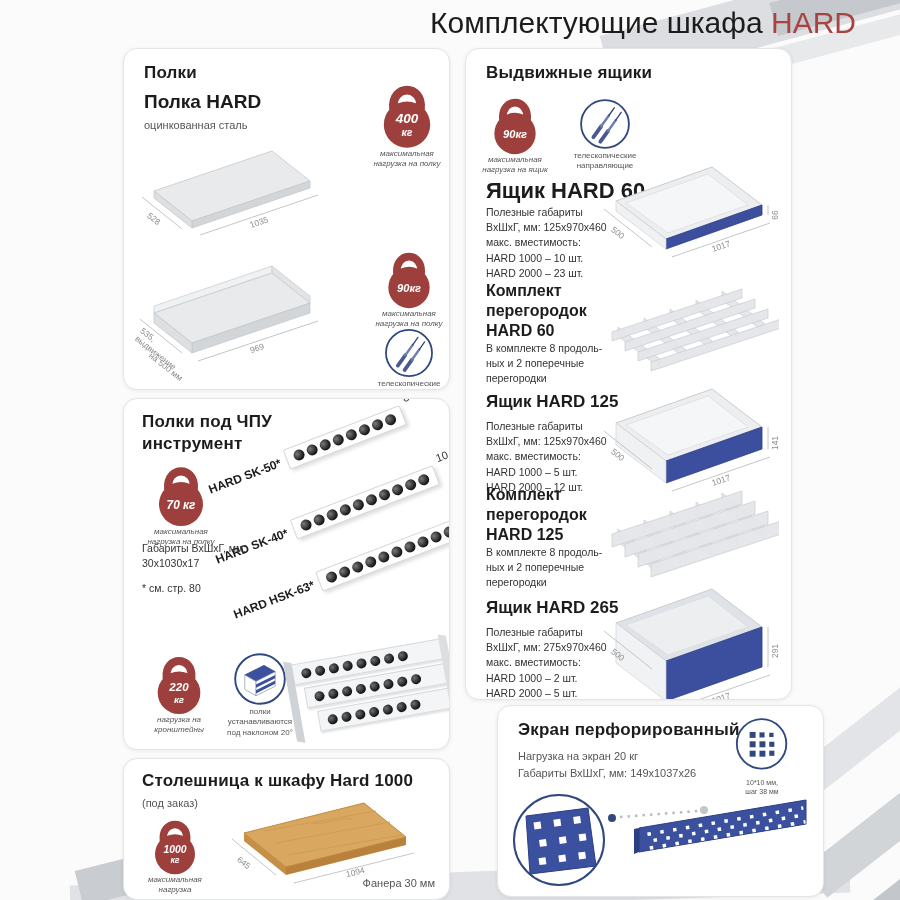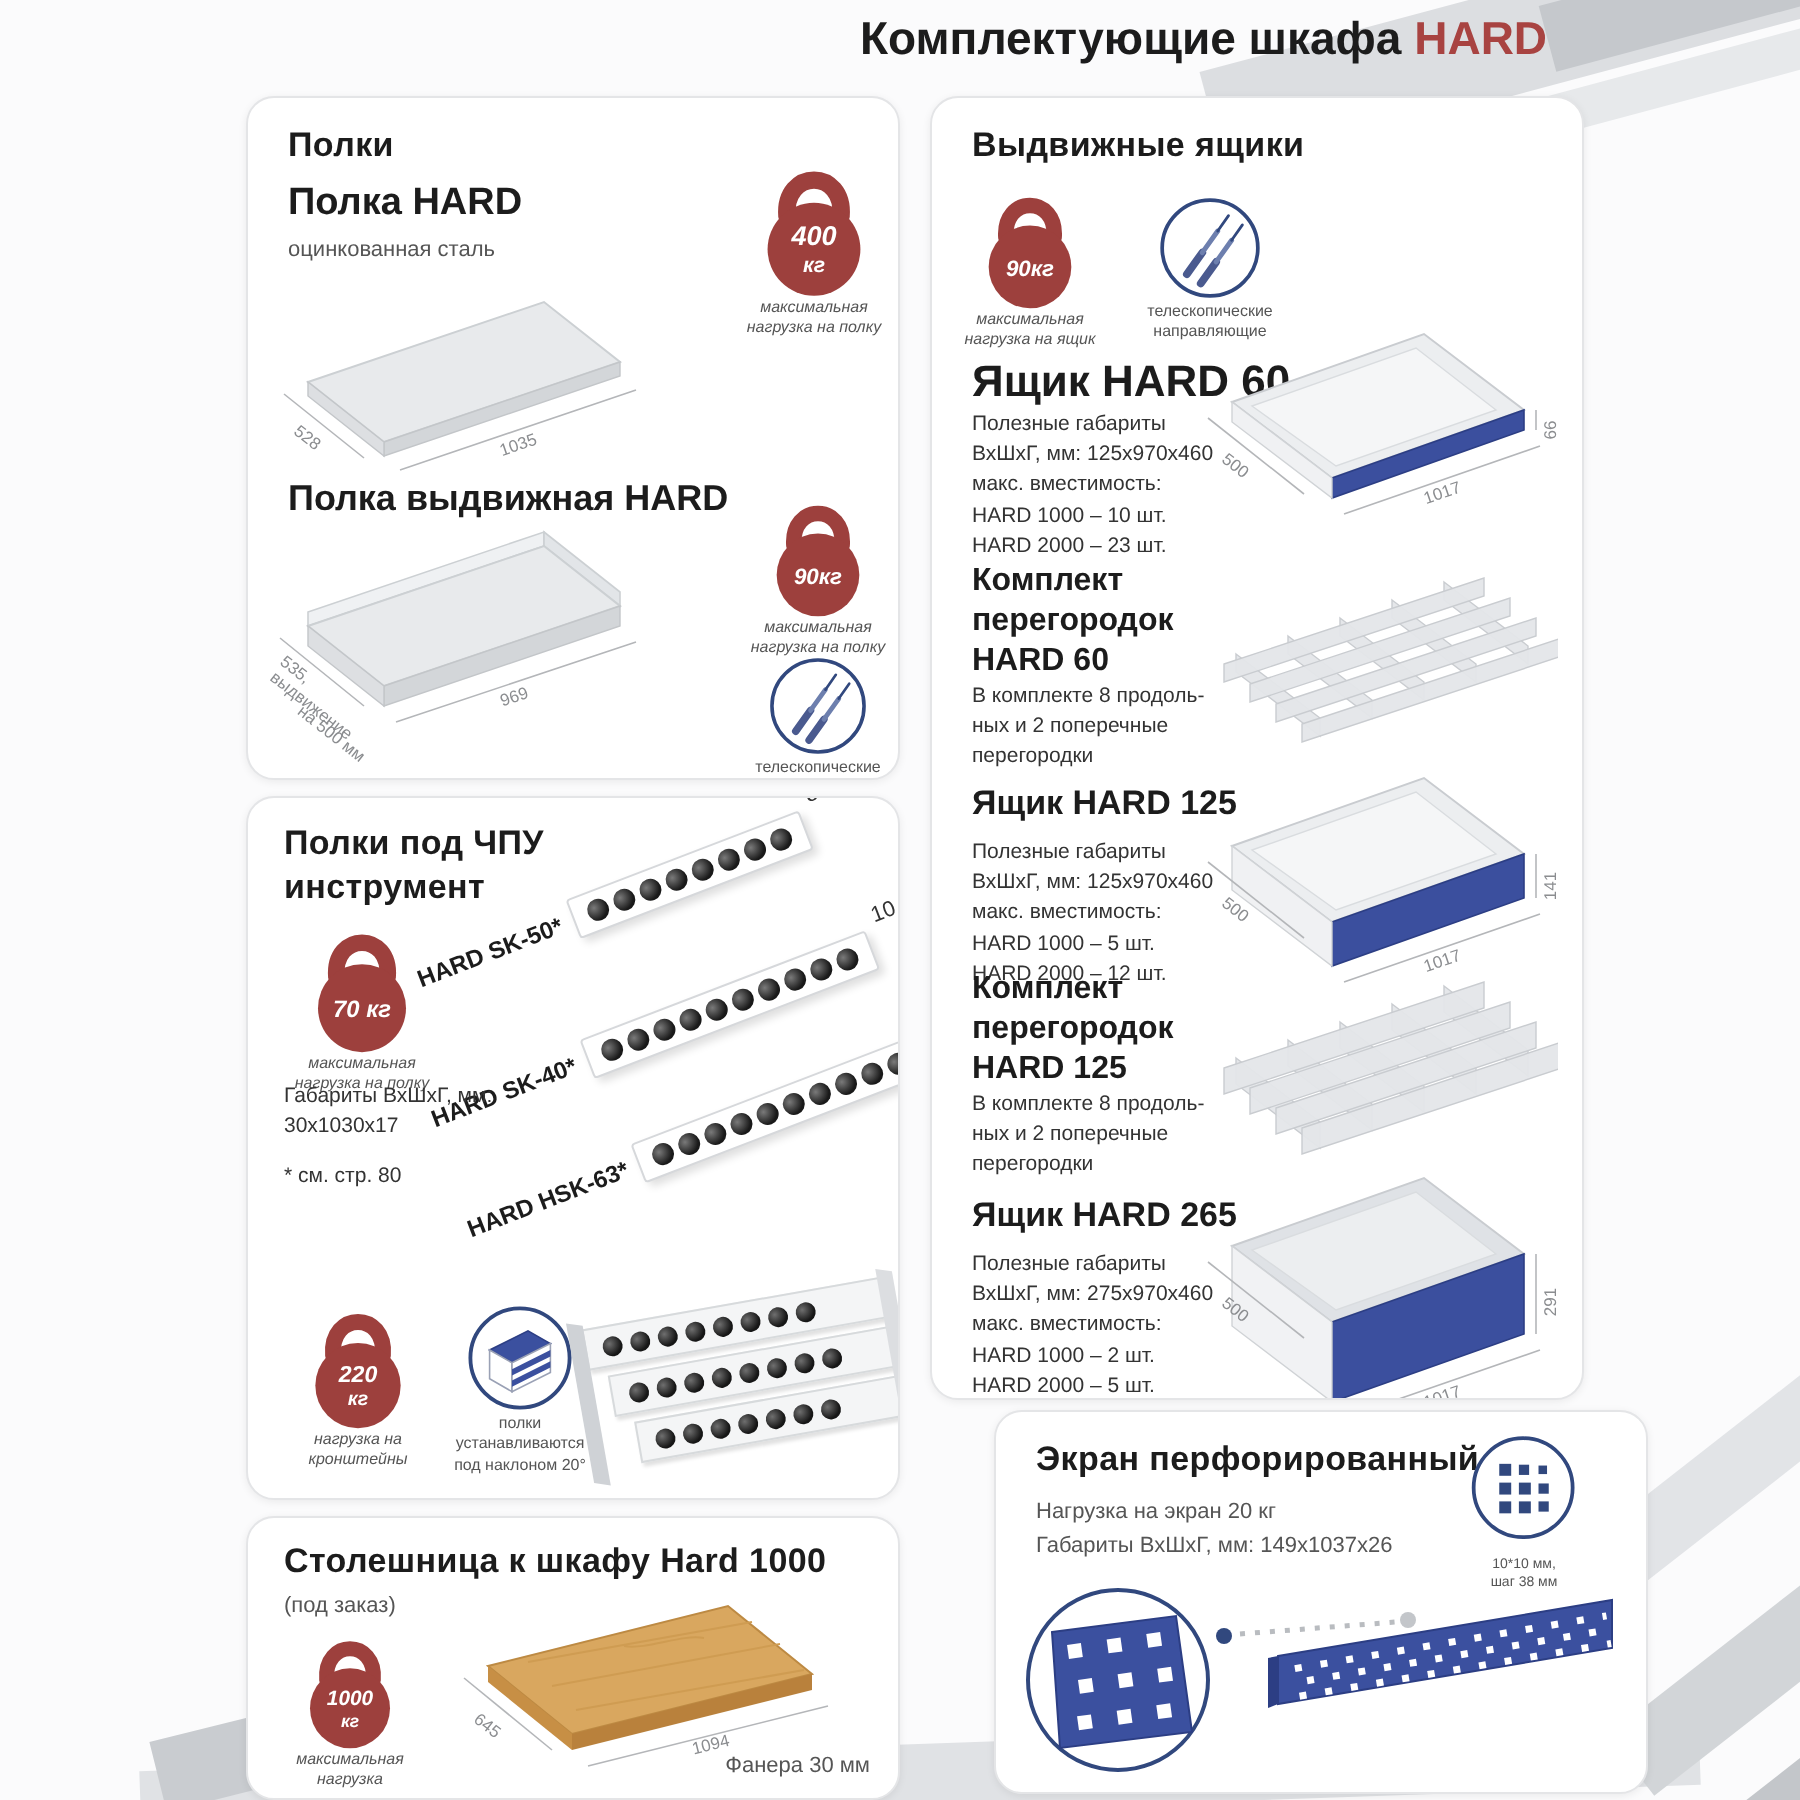--- a/index.html
+++ b/index.html
@@ -31,21 +31,21 @@
   .br-diagram{position:absolute;width:152px;transform:rotate(-10deg);}
   .br-diagram::before{content:"";position:absolute;left:-7px;top:-3px;bottom:-3px;width:8px;
                       background:#cfd2d6;transform:skewY(18deg);}
   .br-diagram::after{content:"";position:absolute;right:-6px;top:-3px;bottom:-3px;width:8px;
                      background:#dcdee1;transform:skewY(18deg);}
   .br-strip{background:#f4f5f6;border:1px solid #d7dadc;height:19px;display:flex;align-items:center;
             gap:4px;padding:0 8px;margin-bottom:4px;box-shadow:1px 2px 2px rgba(0,0,0,.12);}
   .br-strip.o1{margin-left:9px;} .br-strip.o2{margin-left:18px;}
   .br-hole{width:10px;height:10px;border-radius:50%;
            background:radial-gradient(circle at 35% 35%, #6f6f6f 0%, #161616 65%);}
-  .titleline{font-size:23px;font-weight:bold;}
+  .titleline{font-size:30px;font-weight:normal;}
 </style>
 </head>
 <body>
 
 <div class="ribbon" style="left:600px;top:-14px;width:380px;height:52px;background:#dcdee1;transform:rotate(-15deg);"></div>
 <div class="ribbon" style="left:770px;top:-26px;width:220px;height:34px;background:#c5c8cc;transform:rotate(-15deg);"></div>
 <div class="ribbon" style="left:700px;top:36px;width:240px;height:20px;background:#e7e9eb;transform:rotate(-15deg);"></div>
 <div class="ribbon" style="left:70px;top:872px;width:780px;height:34px;background:#e0e2e5;transform:rotate(-2deg);"></div>
 <div class="ribbon" style="left:78px;top:862px;width:70px;height:36px;background:#c9ccd0;transform:rotate(-14deg);"></div>
 <div class="ribbon" style="left:760px;top:700px;width:260px;height:34px;background:#e2e4e7;transform:rotate(-38deg);"></div>
@@ -75,21 +75,20 @@
   <div class="kb" style="left:248px;top:30px;">
     <svg width="58" height="70" viewBox="0 0 60 72">
       <path d="M16,30 C14,5 46,5 44,30" fill="none" stroke="#9d403d" stroke-width="9" stroke-linecap="round"></path>
       <circle cx="30" cy="47" r="24" fill="#9d403d"></circle>
       <text class="kb-txt" x="30" y="45" font-size="14">400</text>
       <text class="kb-txt" x="30" y="59" font-size="11">кг</text>
     </svg>
     <div class="cap">максимальная нагрузка на полку</div>
   </div>
 
-  <div class="abs h-prod" style="left:20px;top:190px;">Полка выдвижная HARD</div>
 
   <svg class="abs" style="left:8px;top:212px;" width="215" height="130" viewBox="0 0 215 130">
     <polygon points="22,45 140,5 140,12 22,52" fill="#eff1f3" stroke="#ccd0d3" stroke-width=".8"></polygon>
     <polygon points="140,5 178,35 178,42 140,12" fill="#e2e5e8" stroke="#ccd0d3" stroke-width=".8"></polygon>
     <polygon points="22,52 140,12 178,42 60,82" fill="#e8eaec" stroke="#ccd0d3" stroke-width="1"></polygon>
     <polygon points="60,82 178,42 178,52 60,92" fill="#d3d6d9" stroke="#c3c6c9" stroke-width=".7"></polygon>
     <polygon points="22,52 60,82 60,92 22,62" fill="#dddfe2" stroke="#c3c6c9" stroke-width=".7"></polygon>
     <line class="dimline" x1="8" y1="58" x2="50" y2="92"></line>
     <line class="dimline" x1="66" y1="100" x2="186" y2="60"></line>
     <text class="dim" transform="translate(14,76) rotate(38)" text-anchor="middle">535,</text>

